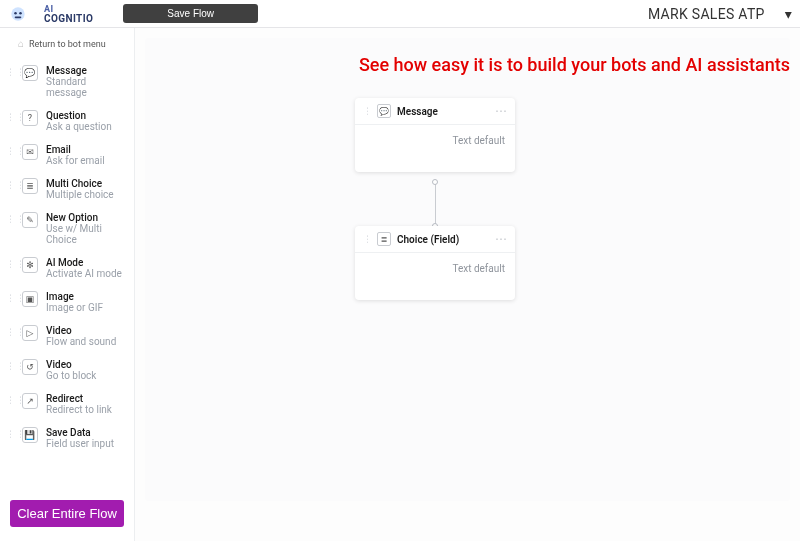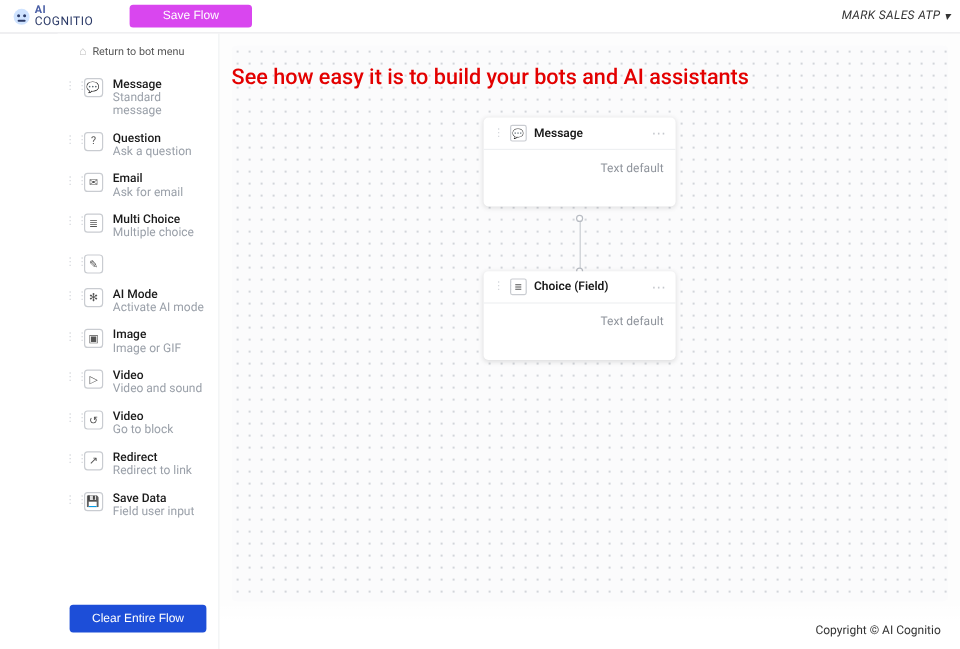--- a/index.html
+++ b/index.html
@@ -16,56 +16,54 @@
     border-bottom: 1px solid #e5e5e8;
     display: flex;
     align-items: center;
     justify-content: space-between;
     padding: 0 8px 0 0;
     background: #fff;
   }
   .logo {
     display: flex;
     align-items: center;
-    gap: 1px;
+    gap: 16px;
     padding-left: 8px;
     color: #2b3a67;
     font-weight: 700;
     font-size: 11px;
     letter-spacing: 0.4px;
   }
   .logo svg { flex-shrink: 0; }
   .logo-text { display:flex; flex-direction:column; line-height:10px; font-size:9px;}
   .logo-text .l1 { color:#4a5fa5; font-size:9px;}
-  .logo-text .l2 { color:#2b3a67; font-size:10px; font-weight:400;text-align:center;}
+  .logo-text .l2 { color:#2b3a67; font-size:10px; font-weight:700;text-align:center;}
   .save-btn {
     margin-left: 30px;
-    background: #d946ef;
+    background: #404040;
     color: #fff;
     border: none;
     border-radius: 3px;
-    padding: 4px 28px;
+    padding: 4px 44px;
     font-size: 10px;
     font-weight: 500;
     cursor: pointer;
   }
   .user-menu {
-    font-size: 10px;
+    font-size: 14px;
     color: #333;
     letter-spacing: 0.3px;
     cursor: pointer;
     display: flex;
     align-items: center;
-    gap: 3px;
-    font-style: italic;
+    gap: 20px;
   }
   .layout {
     display: flex;
     height: calc(100% - 28px);
-    padding-left: 48px;
   }
   .sidebar {
     width: 135px;
     background: #fff;
     border-right: 1px solid #eceef0;
     display: flex;
     flex-direction: column;
     position: relative;
   }
   .return-link {
@@ -124,26 +122,26 @@
     font-size: 10px;
     color: #1a1a1a;
     font-weight: 500;
   }
   .block-sub {
     font-size: 10px;
     color: #9aa0a9;
   }
   .clear-btn {
     margin: 8px 10px 14px 10px;
-    background: #1d4ed8;
+    background: #a21caf;
     color: #fff;
     border: none;
     border-radius: 3px;
     padding: 6px 0;
-    font-size: 10px;
+    font-size: 13px;
     font-weight: 500;
     cursor: pointer;
   }
   .canvas-wrap {
     flex: 1;
     position: relative;
     background: #fdfdfd;
     overflow: hidden;
   }
   .canvas {
@@ -152,21 +150,21 @@
     border-radius: 4px;
     background-color: #fbfbfc;
     background-image: radial-gradient(#d2d5da 0.7px, transparent 0.7px);
     background-size: 10px 10px;
     background-position: 0 0;
   }
   .headline {
     position: absolute;
     top: 16px;
     left: 0; right: 0;
-    text-align: left;
+    text-align: right;
     color: #e30000;
     font-size: 18px;
     font-weight: 500;
   }
   .node {
     position: absolute;
     width: 160px;
     background: #fff;
     border-radius: 4px;
     box-shadow: 0 1px 4px rgba(0,0,0,0.12);
@@ -290,20 +288,24 @@
           <span class="drag-dots">⋮⋮</span>
           <span class="block-icon">≣</span>
           <span class="block-texts">
             <span class="block-title">Multi Choice</span>
             <span class="block-sub">Multiple choice</span>
           </span>
         </div>
         <div class="block-item">
           <span class="drag-dots">⋮⋮</span>
           <span class="block-icon">✎</span>
+          <span class="block-texts">
+            <span class="block-title">New Option</span>
+            <span class="block-sub">Use w/ Multi Choice</span>
+          </span>
         </div>
         <div class="block-item">
           <span class="drag-dots">⋮⋮</span>
           <span class="block-icon">✻</span>
           <span class="block-texts">
             <span class="block-title">AI Mode</span>
             <span class="block-sub">Activate AI mode</span>
           </span>
         </div>
         <div class="block-item">
@@ -312,21 +314,21 @@
           <span class="block-texts">
             <span class="block-title">Image</span>
             <span class="block-sub">Image or GIF</span>
           </span>
         </div>
         <div class="block-item">
           <span class="drag-dots">⋮⋮</span>
           <span class="block-icon">▷</span>
           <span class="block-texts">
             <span class="block-title">Video</span>
-            <span class="block-sub">Video and sound</span>
+            <span class="block-sub">Flow and sound</span>
           </span>
         </div>
         <div class="block-item">
           <span class="drag-dots">⋮⋮</span>
           <span class="block-icon">↺</span>
           <span class="block-texts">
             <span class="block-title">Video</span>
             <span class="block-sub">Go to block</span>
           </span>
         </div>
@@ -373,17 +375,14 @@
         <div class="node-head">
           <span class="drag-dots">⋮⋮</span>
           <span class="node-icon-sq">≣</span>
           <span class="node-title">Choice (Field)</span>
           <span class="node-more">⋯</span>
         </div>
         <div class="node-body">Text default</div>
       </div>
     </div>
 
-    <div class="footer">
-      <span>Copyright © AI Cognitio</span>
-    </div>
   </div>
 </div>
 
 </body></html>

